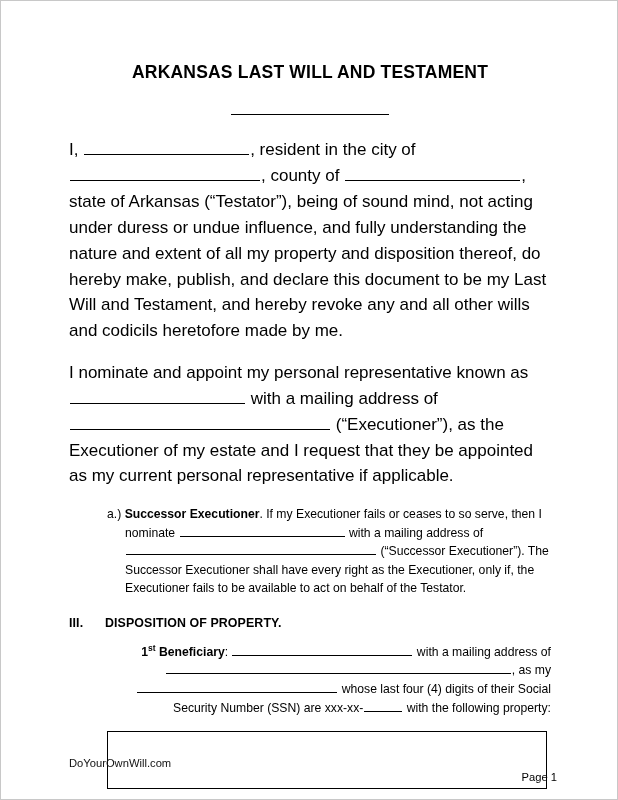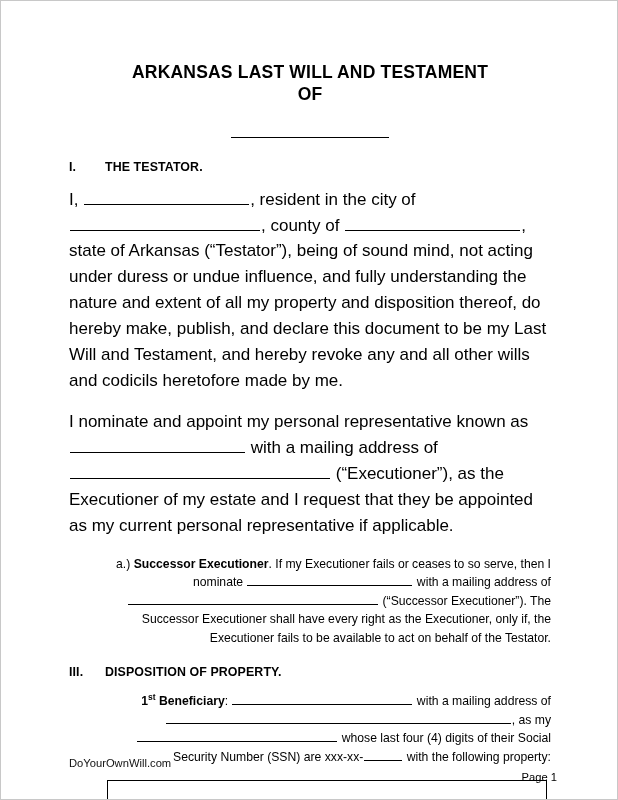--- a/index.html
+++ b/index.html
@@ -65,21 +65,20 @@
   .para.tight {
     margin-bottom: 20px;
   }
   .indent-a {
     margin-left: 38px;
     font-size: 12.2px;
     line-height: 1.52;
     margin-bottom: 18px;
     text-indent: -18px;
     padding-left: 18px;
-    text-align: right;
   }
   .indent-b {
     margin-left: 56px;
     font-size: 12.2px;
     line-height: 1.52;
     margin-bottom: 6px;
     text-align: right;
   }
   .blank {
     display: inline-block;
@@ -132,30 +131,26 @@
 </style>
 </head>
 <body>
 
 <div class="page">
 
   <div class="content">
 
     <div class="doc-title">
       <div>ARKANSAS LAST WILL AND TESTAMENT</div>
-      <div>OF</div>
     </div>
 
     <div class="title-line-wrap">
       <span class="title-blank"></span>
     </div>
 
-    <div class="section-head">
-      <span class="numeral">I.</span><span>THE TESTATOR.</span>
-    </div>
 
     <div class="para">
       <span>I, </span><span class="blank b-165"></span><span>, resident in the city of </span><span class="blank b-190"></span><span>, county of </span><span class="blank b-175"></span><span>, state of Arkansas (“Testator”), being of sound mind, not acting under duress or undue influence, and fully understanding the nature and extent of all my property and disposition thereof, do hereby make, publish, and declare this document to be my Last Will and Testament, and hereby revoke any and all other wills and codicils heretofore made by me.</span>
     </div>
 
 
     <div class="para">
       <span>I nominate and appoint my personal representative known as </span><span class="blank b-175"></span><span> with a mailing address of </span><span class="blank b-260"></span><span> (“Executioner”), as the Executioner of my estate and I request that they be appointed as my current personal representative if applicable.</span>
     </div>
 

